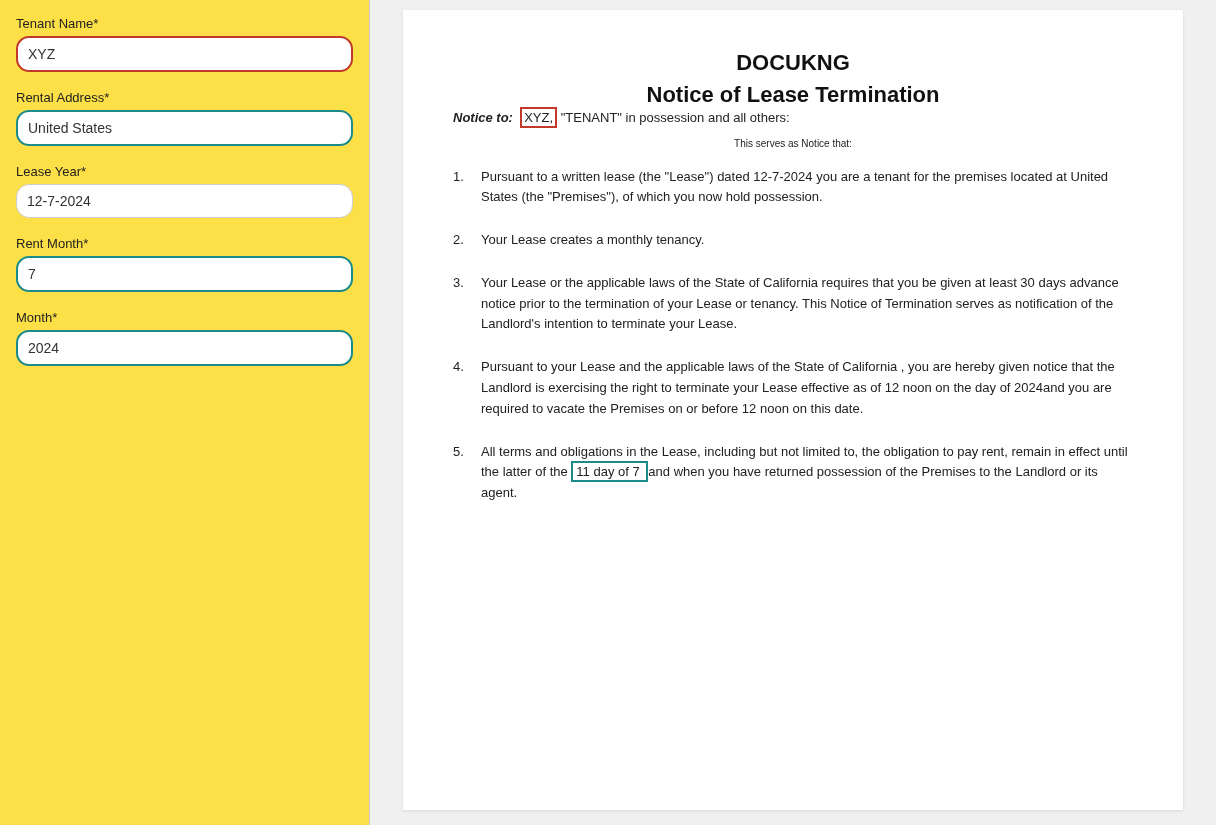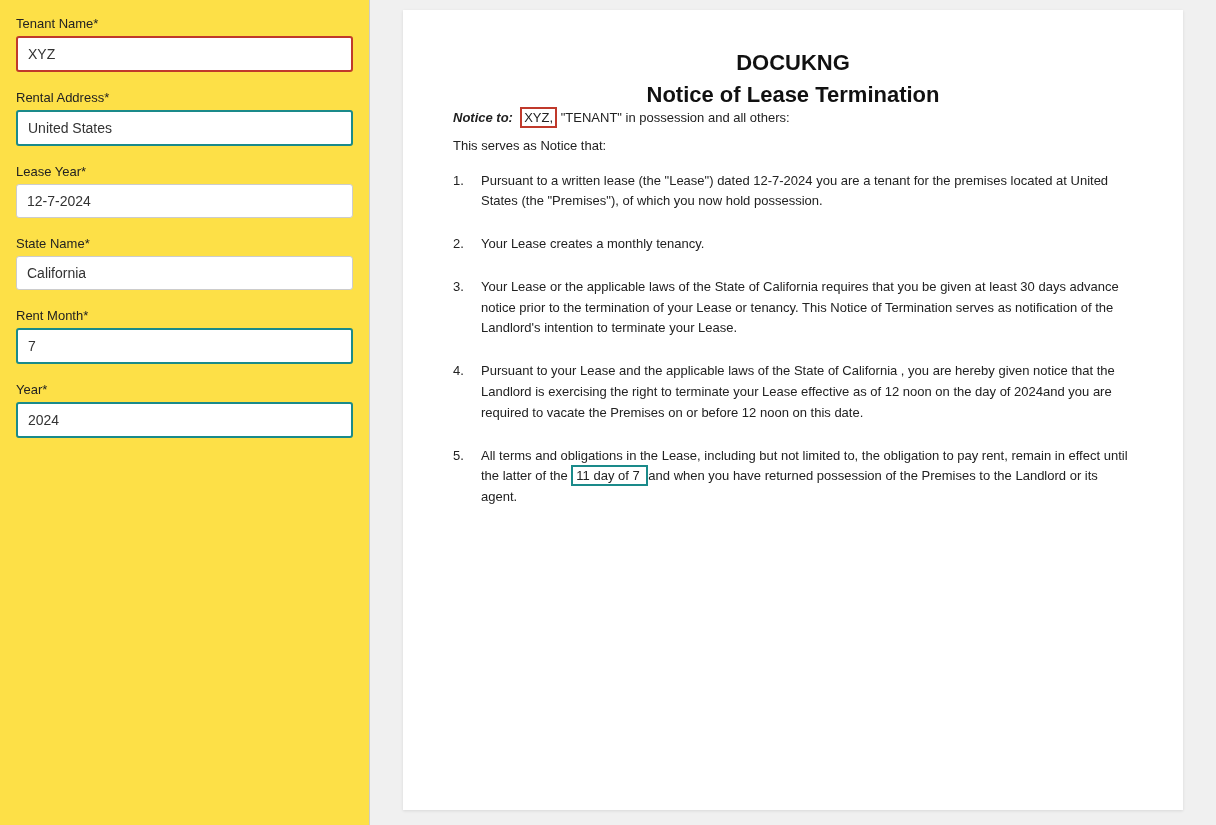--- a/index.html
+++ b/index.html
@@ -44,21 +44,21 @@
       color: #222;
       margin-bottom: 5px;
       display: block;
     }
 
     .field-input {
       width: 100%;
       padding: 8px 10px;
       font-size: 14px;
       border: 1px solid #ccc;
-      border-radius: 3px;
+      border-radius: 13px;
       background: #fff;
       color: #333;
       outline: none;
     }
 
     .field-input.highlighted-red {
       border: 2px solid #c0392b;
     }
 
     .field-input.highlighted-teal {
@@ -128,22 +128,23 @@
     }
 
     .inline-highlight-teal {
       border: 2px solid #1a8a8a;
       padding: 1px 3px;
       display: inline;
     }
 
     .serves-notice {
       margin-bottom: 18px;
-      font-size: 13px;
-      color: #222;
+      font-size: 10px;
+      color: #222;
+      text-align: center;
     }
 
     .doc-list {
       list-style: none;
       padding: 0;
       margin: 0;
     }
 
     .doc-list li {
       display: flex;
@@ -165,23 +166,22 @@
     }
   </style>
 </head>
 <body>
 
 <div class="left-panel">
 
 <div class="field-group"><label class="field-label">Tenant Name*</label><input type="text" class="field-input highlighted-red" value="XYZ" style=""></div>
     <div class="field-group"><label class="field-label">Rental Address*</label><input type="text" class="field-input highlighted-teal" value="United States" style=""></div>
     <div class="field-group"><label class="field-label">Lease Year*</label><input type="text" class="field-input" value="12-7-2024" style=""></div>
-    <div class="field-group"><label class="field-label">State Name*</label><input type="text" class="field-input" value="California" style=""></div>
     <div class="field-group"><label class="field-label">Rent Month*</label><input type="text" class="field-input highlighted-teal" value="7" style=""></div>
-    <div class="field-group"><label class="field-label">Year*</label><input type="text" class="field-input highlighted-teal" value="2024" style=""></div>
+    <div class="field-group"><label class="field-label">Month*</label><input type="text" class="field-input highlighted-teal" value="2024" style=""></div>
   </div>
 
 <div class="right-panel">
   <div class="document">
     <div class="doc-title">DOCUKNG</div>
     <div class="doc-subtitle">Notice of Lease Termination</div>
 
     <div class="doc-line">
       <strong>Notice to:</strong>
       &nbsp;<span class="inline-highlight-red">XYZ,</span><span> "TENANT" in possession and all others:</span>

